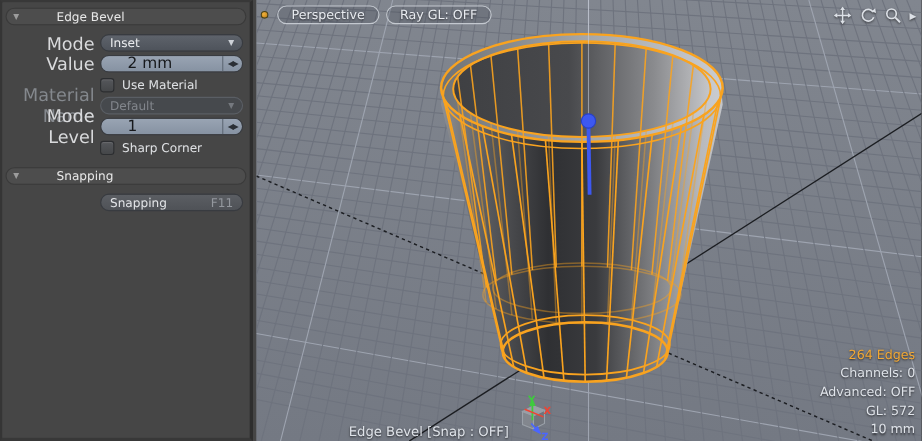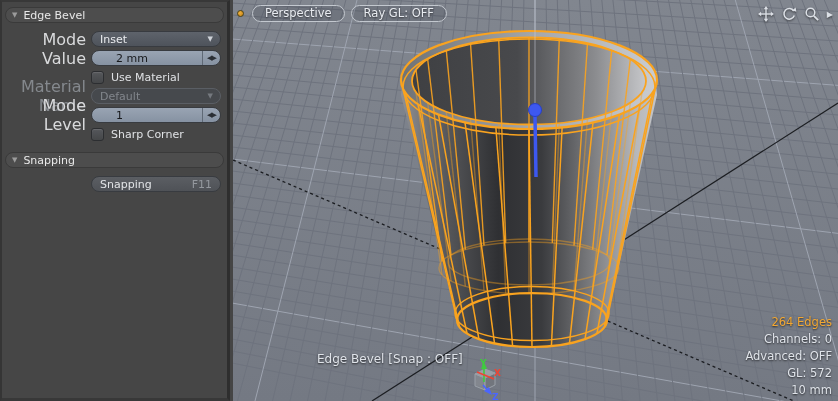--- a/index.html
+++ b/index.html
@@ -7,35 +7,35 @@
   #app{position:relative;width:838px;height:401px;overflow:hidden;
        font-family:"DejaVu Sans","Liberation Sans",sans-serif;background:#454545;}
 
   
   #left-panel{position:absolute;left:0;top:0;width:230px;height:401px;
     background:#464646;border-left:2px solid #353535;border-top:2px solid #383838;
     border-right:3px solid #2e2e2e;border-bottom:3px solid #383838;padding-top:3px;}
   .sec-header{height:16px;margin:2px 3px 8px 3px;border:1px solid #3a3a3a;border-radius:8px;
     background:#4d4d4d;display:flex;align-items:center;padding-left:6px;gap:6px;}
   .sec-arrow{color:#9c9c9c;font-size:7px;line-height:1;}
-  .sec-title{color:#e8e8e8;font-size:11px;}
+  .sec-title{color:#e8e8e8;font-size:11px;margin-left:28px;}
   .prow{display:flex;align-items:center;height:16px;margin-bottom:3px;}
   .plabel{flex:0 0 89px;text-align:right;padding-right:5px;font-size:16px;color:#d9dadc;}
   .plabel.dim{color:#84888d;}
   .ctrl{width:130px;height:16px;border-radius:8px;display:flex;align-items:center;}
   .dropdown{background:linear-gradient(#5e636b,#4e535b);border:1px solid #383b40;
     justify-content:space-between;padding:0 7px 0 8px;cursor:default;}
   .dropdown.disabled{background:#46494d;border:1px solid #5a5e64;gap:20px;}
   .dd-text{color:#e9ebee;font-size:11px;}
   .dropdown.disabled .dd-text{color:#82868c;}
   .dd-arrow{color:#ced2d8;font-size:7px;}
   .dropdown.disabled .dd-arrow{color:#75797f;}
   .numfield{background:linear-gradient(#99a4b3,#8692a2);border:1px solid #383b40;
     justify-content:space-between;overflow:hidden;}
-  .nf-text{color:#17191c;font-size:11px;padding-left:24px;}
+  .nf-text{color:#17191c;font-size:14px;padding-left:24px;}
   .nf-stepper{width:18px;align-self:stretch;border-left:1px solid #5f6976;display:flex;
     align-items:center;justify-content:center;font-size:7px;color:#2b2f35;letter-spacing:-1px;
     background:linear-gradient(#9aa5b4,#8era2 );}
   .chkwrap{display:flex;align-items:flex-end;gap:7px;}
   .checkbox{width:13px;height:13px;border-radius:3px;border:1px solid #2c2e31;
     background:linear-gradient(#55575b,#454749);box-shadow:inset 0 1px 1px rgba(255,255,255,.12);}
   .chklabel{font-size:11px;color:#dfe1e4;}
   .snapbtn{background:linear-gradient(#5b5e63,#4f5257);border:1px solid #383b40;
     justify-content:space-between;padding:0 8px;color:#e2e4e7;font-size:11px;}
   .snapbtn .sc{color:#94989e;}
@@ -48,21 +48,21 @@
   .vp-toolbar{position:absolute;top:5px;left:4px;display:flex;align-items:center;gap:6px;}
   .vp-dot{width:7px;height:7px;border-radius:50%;margin-right:2px;
     background:radial-gradient(circle at 35% 35%,#f0b23c,#c07c14);border:1px solid #4e4313;}
   .pill{height:17px;line-height:15px;padding:0 12px;border:1px solid #c3c8cf;border-radius:9px;
     background:rgba(38,44,54,.18);color:#e9ecf1;font-size:11.5px;
     text-shadow:0 1px 2px rgba(0,0,0,.6);white-space:nowrap;}
   .vp-tools{position:absolute;top:6px;right:5px;display:flex;align-items:center;gap:7px;}
   .tool-ic{width:16px;height:16px;filter:drop-shadow(0 1px 1px rgba(0,0,0,.55));}
   .tool-ic svg{display:block;}
   .flyout{color:#dce0e6;font-size:8px;filter:drop-shadow(0 1px 1px rgba(0,0,0,.55));}
-  .vp-status{position:absolute;left:84px;top:352px;font-size:12px;color:#e0e4ea;
+  .vp-status{position:absolute;left:84px;top:385px;font-size:12px;color:#e0e4ea;
     text-shadow:0 1px 2px rgba(0,0,0,.7);white-space:nowrap;}
   .vp-stats{position:absolute;right:6px;bottom:2px;text-align:right;font-size:11.5px;
     line-height:17px;color:#e0e4ea;text-shadow:0 1px 2px rgba(0,0,0,.7);}
   .vp-stats .edges{color:#f3a833;}
   .gz{font-size:9px;font-weight:bold;font-family:"DejaVu Sans",sans-serif;}
   .gy{fill:#3ecb3e;} .gx{fill:#ee4433;} .gzb{fill:#4a66ff;}
 </style>
 </head>
 <body>
 

